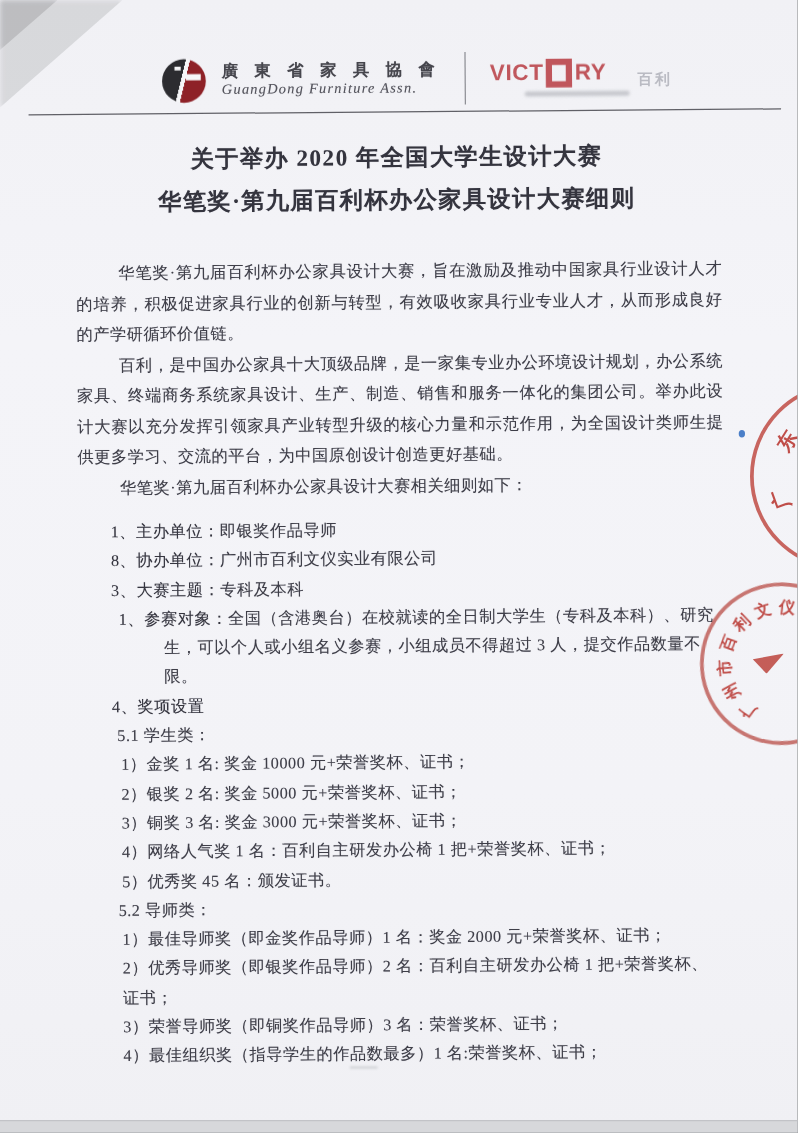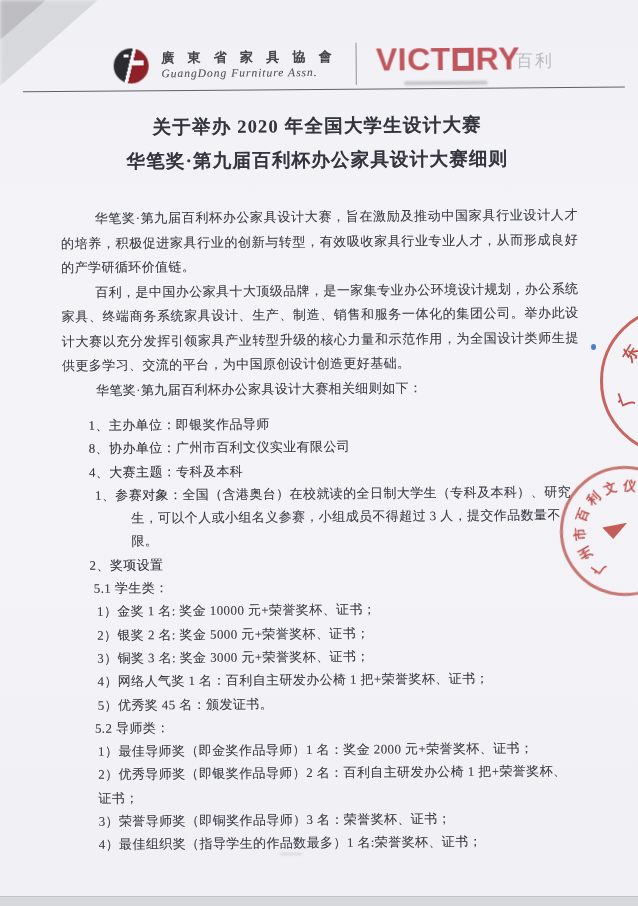--- a/index.html
+++ b/index.html
@@ -29,24 +29,24 @@
     background:linear-gradient(104deg,#2c2c30 0 44%,#f6f6f8 44% 52%,#8e2127 52% 100%);
     flex:0 0 auto;filter:blur(.2px);}
   .logo-mark .slit{position:absolute;left:54%;top:36%;width:34%;height:13%;background:#f6f6f8;}
   .logo-mark .slit2{position:absolute;left:30%;top:18%;width:14%;height:10%;background:#f6f6f8;}
   .assoc-text{display:flex;flex-direction:column;line-height:1.25;}
   .assoc-cn{font-size:13px;font-weight:bold;letter-spacing:5px;color:#46464d;white-space:nowrap;}
   .assoc-en{font-size:11.5px;font-style:italic;color:#54545c;letter-spacing:1px;white-space:nowrap;}
   .logo-divider{width:1px;height:42px;background:#8f9096;margin:0 6px;}
   .victory{display:flex;flex-direction:column;align-items:flex-start;position:relative;}
   .victory-word{font-family:"Liberation Sans","DejaVu Sans",sans-serif;
-    font-size:32px;font-weight:bold;letter-spacing:.5px;color:#c0565c;
+    font-size:18px;font-weight:bold;letter-spacing:.5px;color:#c0565c;
     display:flex;align-items:center;filter:blur(.3px);}
   .victory-sq{display:inline-block;width:11px;height:13px;border:5px solid #c0565c;margin:0 2px;}
-  .victory-cn{position:absolute;right:-34px;top:9px;font-size:17px;font-weight:normal;
+  .victory-cn{position:absolute;right:-34px;top:9px;font-size:12px;font-weight:bold;
     color:#babbc3;letter-spacing:2px;}
   .victory-tagline{width:84px;height:4px;background:#c6c7cd;filter:blur(1.2px);
     margin:3px 0 0 28px;border-radius:2px;}
   .header-rule{position:absolute;top:89px;left:25px;width:602px;height:0;
     border-top:1.6px solid #46464e;opacity:.85;}
 
   
   .soft{text-shadow:0 0 .6px rgba(70,70,82,.35);}
   .title-line{position:absolute;left:0;width:100%;text-align:center;font-weight:bold;
     font-size:18.5px;letter-spacing:1.2px;color:#34343e;}
@@ -121,27 +121,27 @@
     </div>
 
     <div class="rules soft">
       <div class="item">
         <span class="lbl">1、主办单位：</span><span>即银奖作品导师</span>
       </div>
       <div class="item">
         <span class="lbl">8、协办单位：</span><span>广州市百利文仪实业有限公司</span>
       </div>
       <div class="item">
-        <span class="lbl">4、大赛主题：</span><span>专科及本科</span>
+        <span class="lbl">3、大赛主题：</span><span>专科及本科</span>
       </div>
       <div class="item item4">
         <span class="lbl">1、参赛对象：</span><span>全国（含港奥台）在校就读的全日制大学生（专科及本科）、研究生，可以个人或小组名义参赛，小组成员不得超过 3 人，提交作品数量不限。</span>
       </div>
       <div class="item">
-        <span class="lbl">2、奖项设置</span><span></span>
+        <span class="lbl">4、奖项设置</span><span></span>
       </div>
 
       <div class="subhead">5.1 学生类：</div>
       <div class="subline">1）金奖 1 名: 奖金 10000 元+荣誉奖杯、证书；</div>
       <div class="subline">2）银奖 2 名: 奖金 5000 元+荣誉奖杯、证书；</div>
       <div class="subline">3）铜奖 3 名: 奖金 3000 元+荣誉奖杯、证书；</div>
       <div class="subline">4）网络人气奖 1 名：百利自主研发办公椅 1 把+荣誉奖杯、证书；</div>
       <div class="subline">5）优秀奖 45 名：颁发证书。</div>
 
       <div class="subhead">5.2 导师类：</div>

